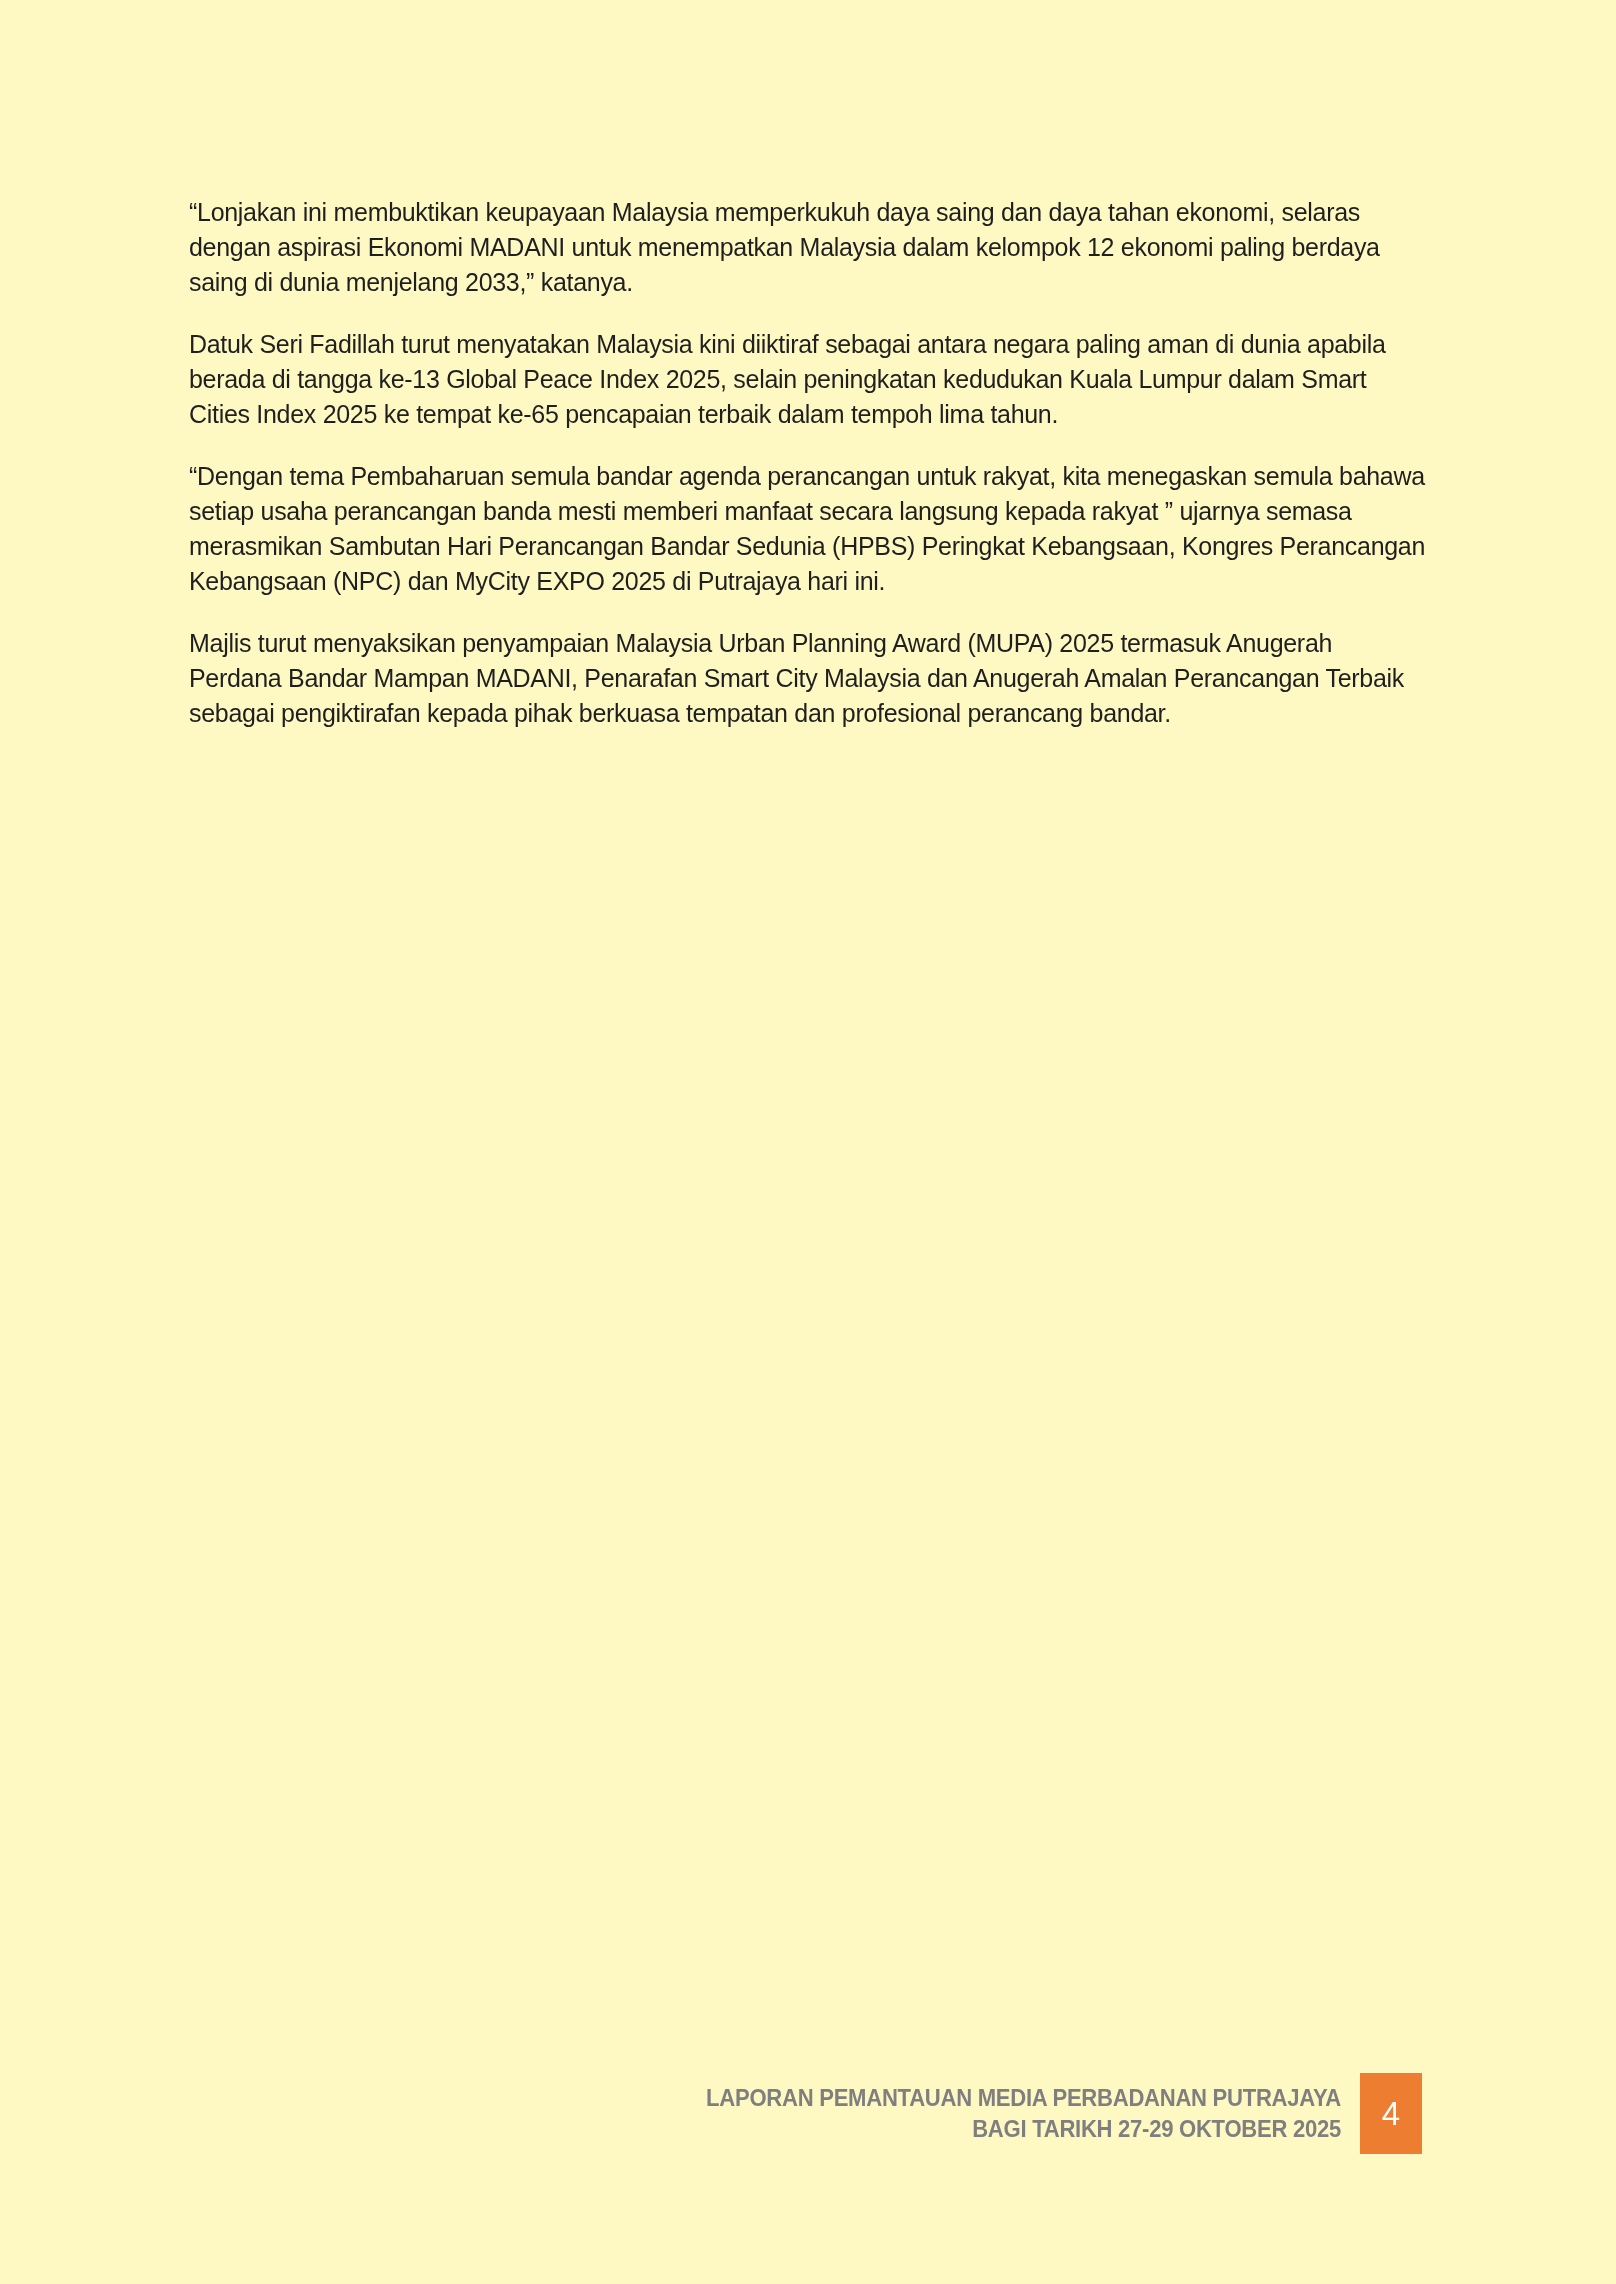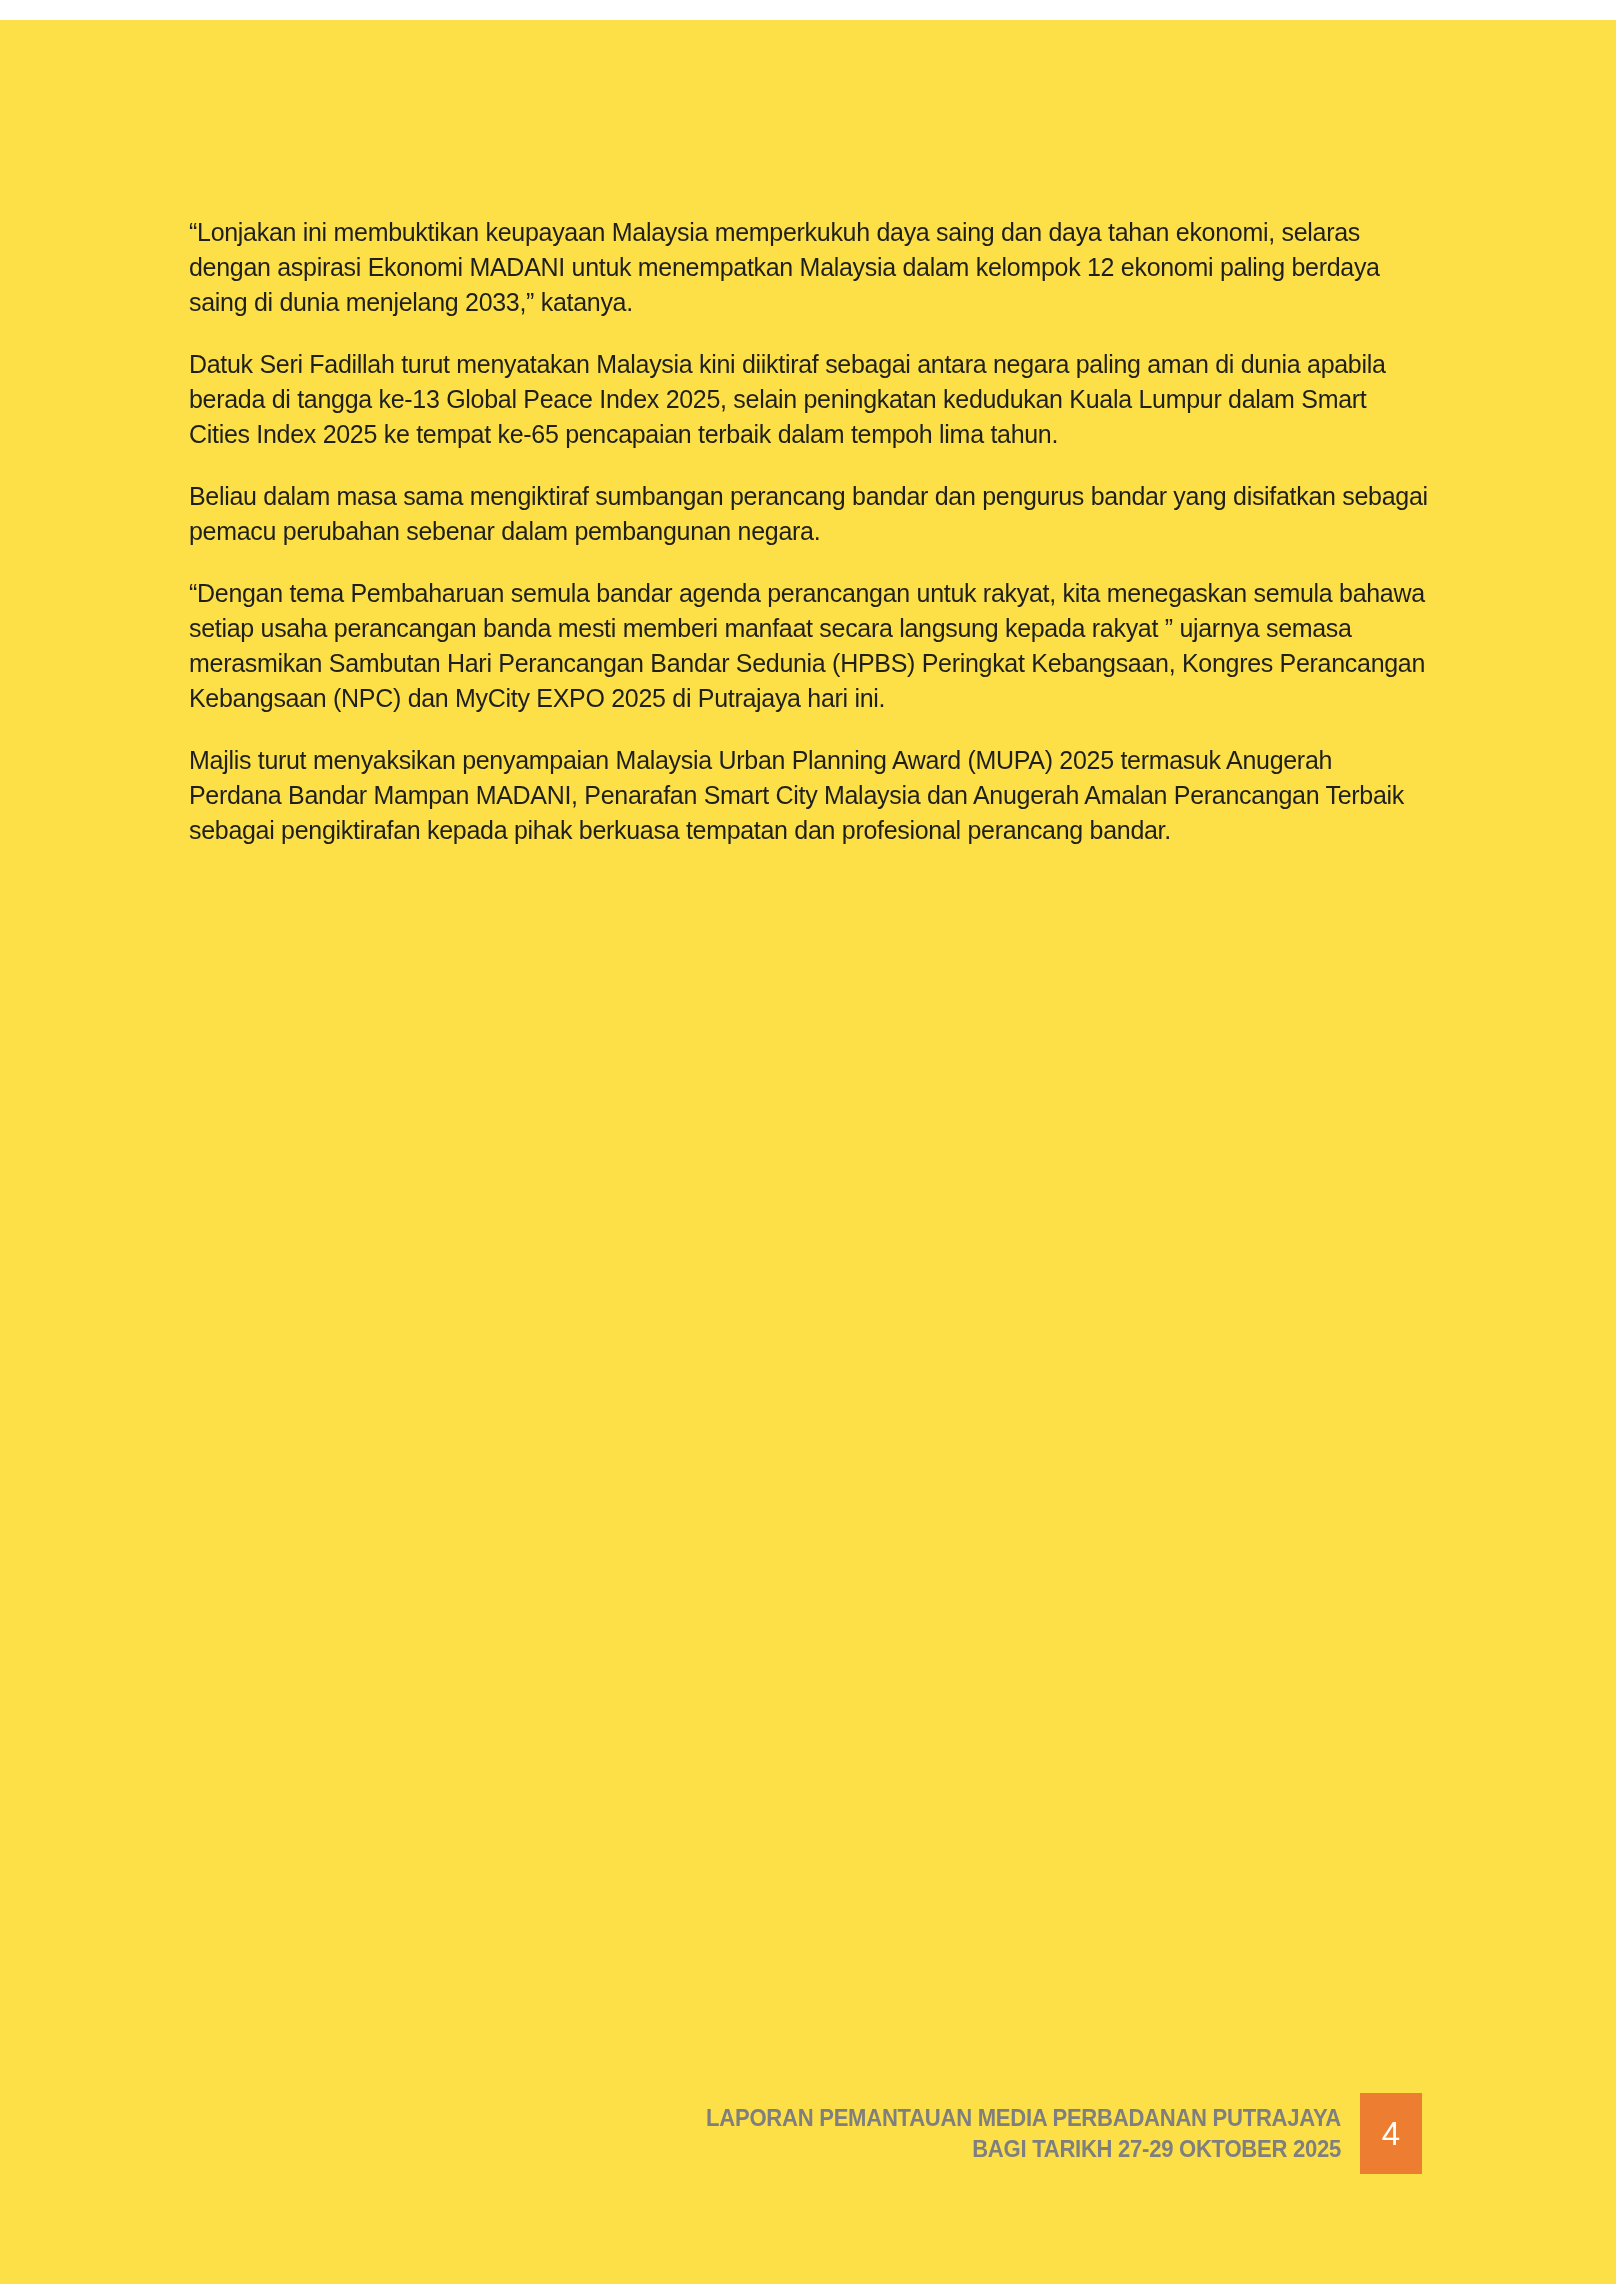--- a/index.html
+++ b/index.html
@@ -7,22 +7,21 @@
   body {
     width: 1616px;
     height: 2284px;
     position: relative;
     font-family: "Liberation Sans", sans-serif;
     overflow: hidden;
   }
   .page {
     position: absolute;
     inset: 0;
-    background: #fde047;
-    margin-top: 20px;
+    background: #fef9c3;
   }
   .content {
     position: absolute;
     left: 189px;
     top: 195px;
     width: 1240px;
     font-size: 25px;
     letter-spacing: -0.3px;
     line-height: 35px;
     color: #1f1f1f;
@@ -62,21 +61,20 @@
   }
 </style>
 </head>
 <body>
 
 <div class="page">
 
   <main class="content">
     <p>“Lonjakan ini membuktikan keupayaan Malaysia memperkukuh daya saing dan daya tahan ekonomi, selaras dengan aspirasi Ekonomi MADANI untuk menempatkan Malaysia dalam kelompok 12 ekonomi paling berdaya saing di dunia menjelang 2033,” katanya.</p>
     <p>Datuk Seri Fadillah turut menyatakan Malaysia kini diiktiraf sebagai antara negara paling aman di dunia apabila berada di tangga ke-13 Global Peace Index 2025, selain peningkatan kedudukan Kuala Lumpur dalam Smart Cities Index 2025 ke tempat ke-65 pencapaian terbaik dalam tempoh lima tahun.</p>
-    <p>Beliau dalam masa sama mengiktiraf sumbangan perancang bandar dan pengurus bandar yang disifatkan sebagai pemacu perubahan sebenar dalam pembangunan negara.</p>
     <p>“Dengan tema Pembaharuan semula bandar agenda perancangan untuk rakyat, kita menegaskan semula bahawa setiap usaha perancangan banda mesti memberi manfaat secara langsung kepada rakyat ” ujarnya semasa merasmikan Sambutan Hari Perancangan Bandar Sedunia (HPBS) Peringkat Kebangsaan, Kongres Perancangan Kebangsaan (NPC) dan MyCity EXPO 2025 di Putrajaya hari ini.</p>
     <p>Majlis turut menyaksikan penyampaian Malaysia Urban Planning Award (MUPA) 2025 termasuk Anugerah Perdana Bandar Mampan MADANI, Penarafan Smart City Malaysia dan Anugerah Amalan Perancangan Terbaik sebagai pengiktirafan kepada pihak berkuasa tempatan dan profesional perancang bandar.</p>
   </main>
 
   <div class="footer-title" style="color: rgb(127, 127, 127);">
     <div>LAPORAN PEMANTAUAN MEDIA PERBADANAN PUTRAJAYA</div>
     <div>BAGI TARIKH 27-29 OKTOBER 2025</div>
   </div>
 
   <div class="page-badge" style="background: rgb(237, 125, 49);">4</div>

